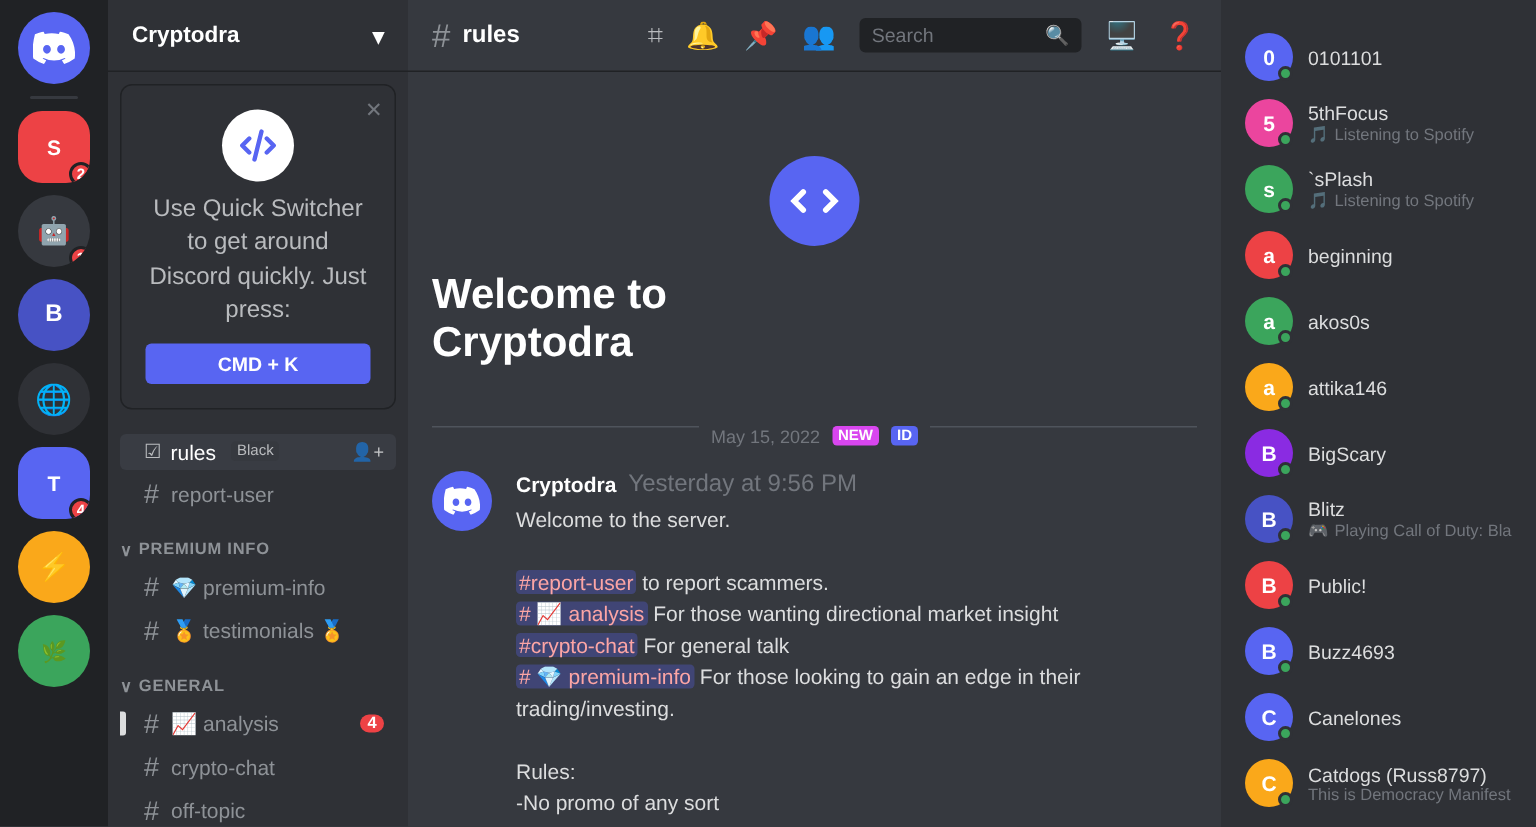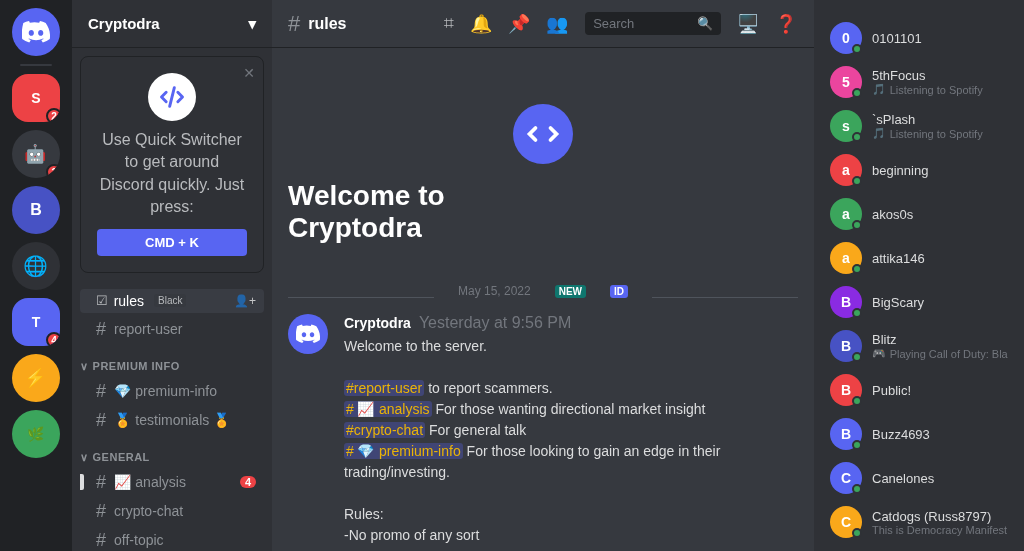--- a/index.html
+++ b/index.html
@@ -216,21 +216,21 @@
     }
     .search-box {
       background: #202225;
       border-radius: 4px;
       padding: 4px 8px;
       display: flex;
       align-items: center;
       gap: 4px;
       font-size: 13px;
       color: #72767d;
-      width: 136px;
+      width: 148px;
     }
 
     
     .chat-messages {
       flex: 1;
       overflow-y: auto;
       padding: 16px 0;
     }
     .welcome-section {
       text-align: left;
@@ -252,34 +252,34 @@
       font-weight: 900;
       color: #fff;
       margin-bottom: 8px;
     }
     .welcome-section p {
       color: #b9bbbe;
       font-size: 14px;
     }
     .date-divider {
       display: flex;
-      align-items: flex-end;
+      align-items: flex-start;
       padding: 8px 16px;
-      gap: 24px;
+      gap: 8px;
       font-size: 12px;
       color: #72767d;
     }
     .date-divider::before, .date-divider::after {
       content: '';
       flex: 1;
       height: 1px;
       background: #4f545c;
     }
     .new-badge {
-      background: #0f766e;
+      background: #d946ef;
       color: #fff;
       font-size: 10px;
       font-weight: 700;
       border-radius: 3px;
       padding: 1px 4px;
     }
     .id-badge {
       background: #5865f2;
       color: #fff;
       font-size: 10px;
@@ -310,21 +310,21 @@
       display: flex;
       align-items: center;
       gap: 8px;
       margin-bottom: 4px;
     }
     .message-author { font-weight: 700; color: #fff; font-size: 14px; }
     .message-time { font-size: 16px; color: #72767d; }
     .message-text { font-size: 14px; color: #dcddde; line-height: 1.5; }
     .message-text .mention {
       background: rgba(88, 101, 242, 0.3);
-      color: #eab308;
+      color: #fca5a5;
       border-radius: 3px;
       padding: 0 2px;
       text-align: center;
     }
 
     
     .members-sidebar {
       width: 210px;
       background: #2f3136;
       padding: 16px 8px;

